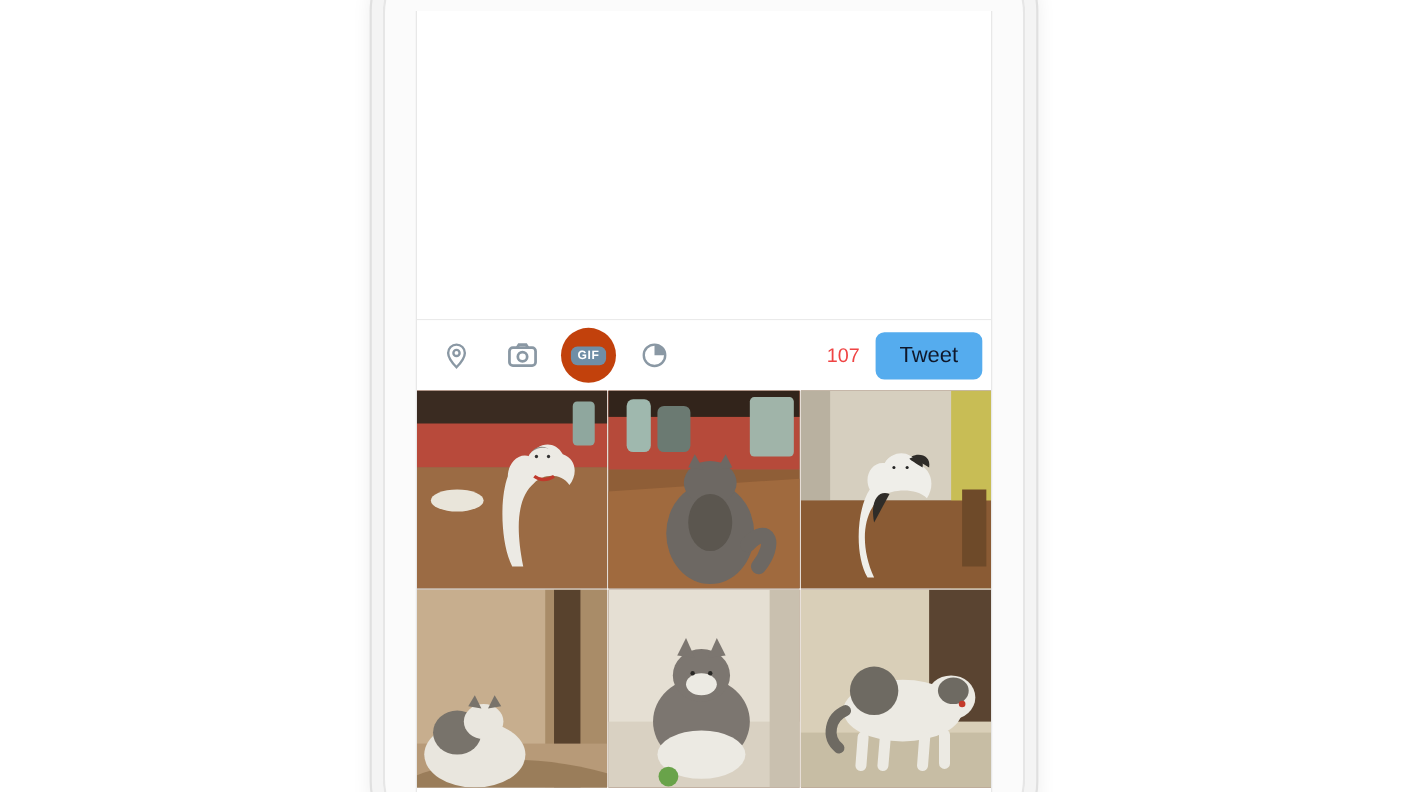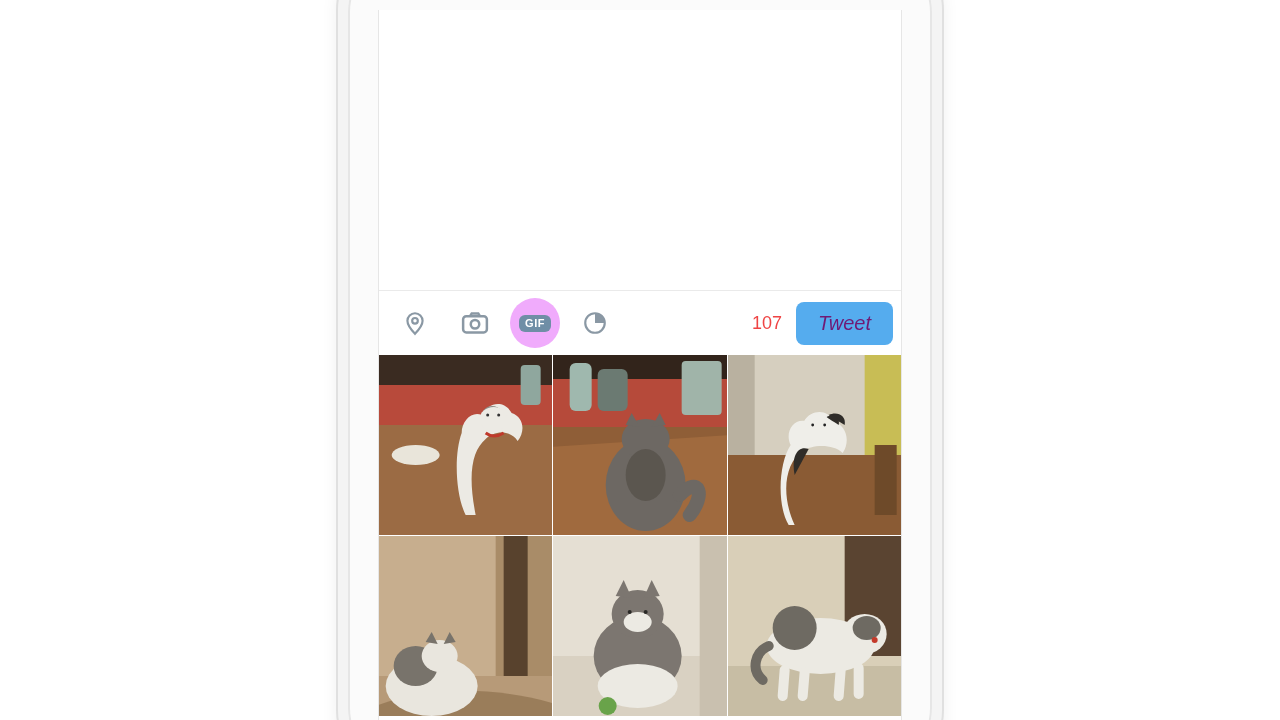--- a/index.html
+++ b/index.html
@@ -76,21 +76,21 @@
     width: 56px;
     height: 56px;
     display: flex;
     align-items: center;
     justify-content: center;
   }
   .gif-badge {
     width: 50px;
     height: 50px;
     border-radius: 50%;
-    background: #f0abfc;
+    background: #c2410c;
     display: flex;
     align-items: center;
     justify-content: center;
   }
   .gif-chip {
     background: #6f8ea6;
     color: #fff;
     font-size: 11px;
     font-weight: 700;
     letter-spacing: 0.5px;
@@ -99,28 +99,27 @@
     line-height: 1;
   }
   .spacer { flex: 1 1 auto; }
   .char-count {
     color: #ef4444;
     font-size: 18px;
     margin-right: 10px;
   }
   .tweet-btn {
     background: #55acee;
-    color: #701a75;
+    color: #0f172a;
     border: none;
     font-size: 20px;
     font-weight: 500;
     padding: 10px 22px;
     border-radius: 8px;
     cursor: pointer;
-    font-style: italic;
   }
 
   
   .gallery {
     flex: 1 1 auto;
     display: grid;
     grid-template-columns: repeat(3, 1fr);
     grid-auto-rows: 180px;
     gap: 1px;
     background: #fff;

